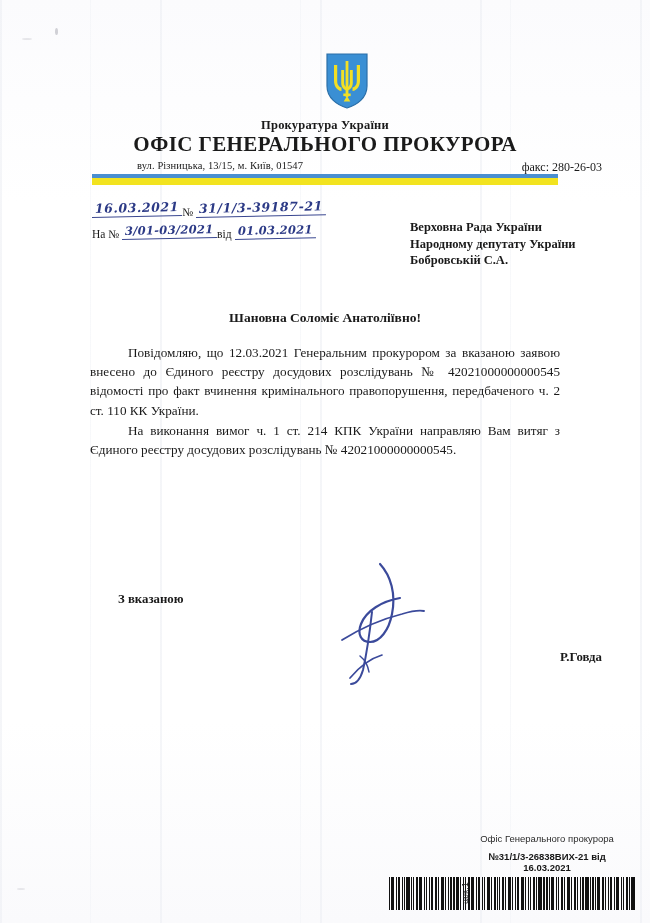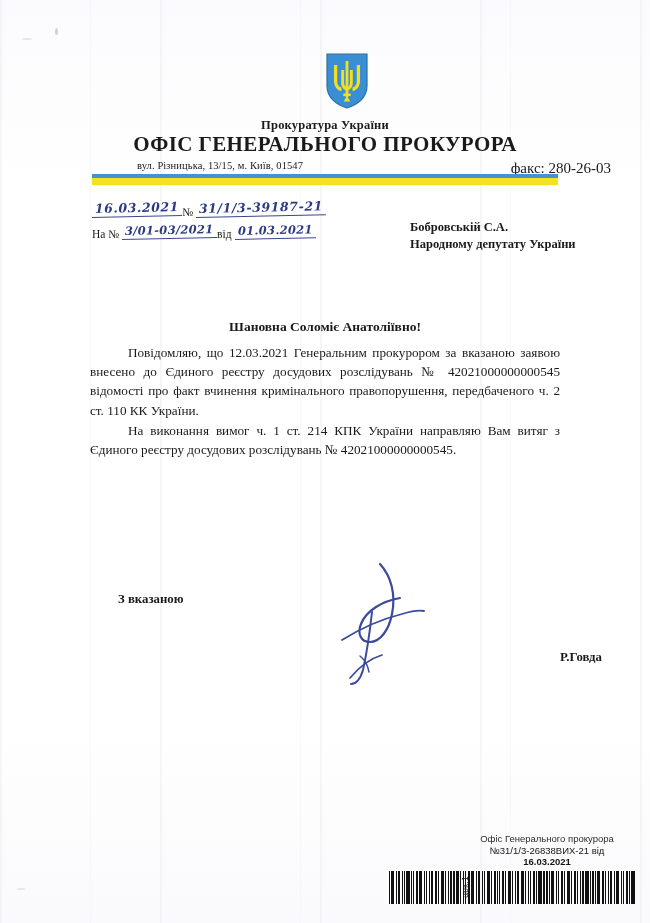--- a/index.html
+++ b/index.html
@@ -64,22 +64,22 @@
   .addr-line {
     position: absolute;
     top: 160px;
     left: 137px;
     font-size: 10.5px;
     letter-spacing: 0.1px;
   }
   .fax-line {
     position: absolute;
     top: 160px;
-    right: 39px;
-    font-size: 15px;
+    right: 48px;
+    font-size: 12px;
   }
   #flag-bar {
     position: absolute;
     left: 92px;
     top: 174px;
     width: 466px;
     height: 11px;
   }
   #flag-bar .blue {
     height: 4px;
@@ -133,21 +133,20 @@
 
   
   #salutation {
     position: absolute;
     top: 310px;
     left: 0;
     width: 650px;
     text-align: center;
     font-size: 13.5px;
     font-weight: bold;
-    margin-top: 9px;
   }
 
   
   #body {
     position: absolute;
     left: 90px;
     top: 343px;
     width: 470px;
     font-size: 13.2px;
     line-height: 19.2px;
@@ -206,23 +205,23 @@
     text-align: center;
   }
   #stamp .s1 {
     font-family: "Liberation Sans", sans-serif;
     font-size: 9.5px;
     color: #2b2b2b;
   }
   #stamp .s2 {
     font-family: "Liberation Sans", sans-serif;
     font-size: 9.5px;
-    font-weight: normal;
+    font-weight: bold;
     color: #161616;
-    margin-top: 1px;
+    margin-top: 7px;
   }
   #stamp .s3 {
     font-family: "Liberation Sans", sans-serif;
     font-size: 9.5px;
     font-weight: bold;
     color: #161616;
   }
   #barcode-wrap {
     position: relative;
     margin-top: 3px;
@@ -295,22 +294,23 @@
     </div>
     <div class="reg-row">
       <span class="reg-label">На №</span>
       <span class="hand small">3/01-03/2021</span>
       <span class="reg-label">від</span>
       <span class="hand small">01.03.2021</span>
     </div>
   </div>
 
   <div id="addressee">
+    <div>Верховна Рада України</div>
+    <div>Народному депутату України</div>
     <div>Бобровській С.А.</div>
-    <div>Народному депутату України</div>
   </div>
 
   <div id="salutation">Шановна Соломіє Анатоліївно!</div>
 
   <div id="body">
     <p class="p-justify">Повідомляю, що 12.03.2021 Генеральним прокурором за вказаною заявою внесено до Єдиного реєстру досудових розслідувань № 42021000000000545 відомості про факт вчинення кримінального правопорушення, передбаченого ч. 2 ст. 110 КК України.</p>
     <p class="p-justify">На виконання вимог ч. 1 ст. 214 КПК України направляю Вам витяг з Єдиного реєстру досудових розслідувань № 42021000000000545.</p>
   </div>
 
 

